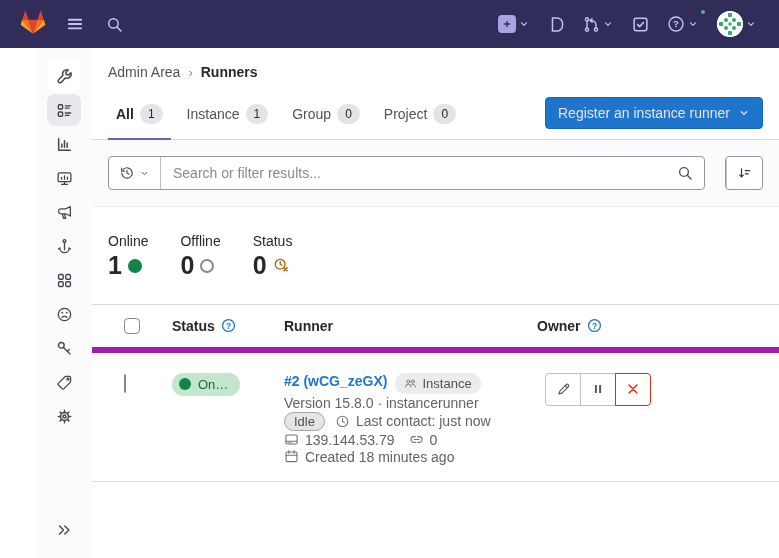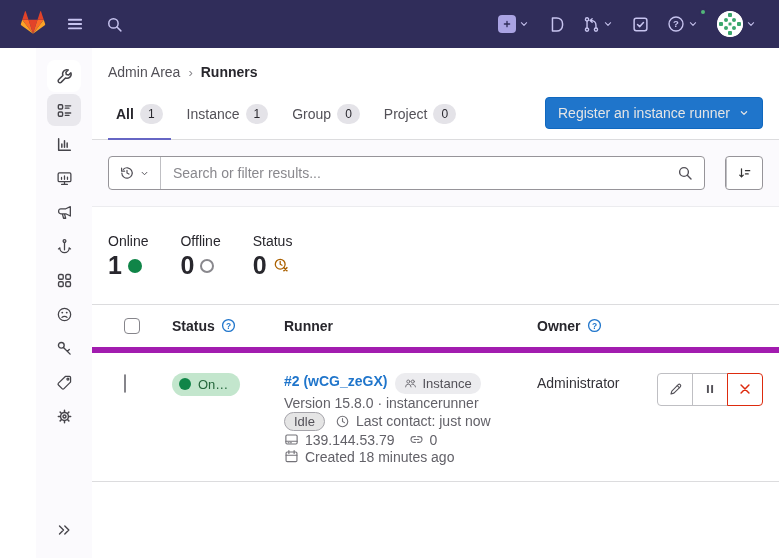--- a/index.html
+++ b/index.html
@@ -429,21 +429,20 @@
           </div>
           <div class="r-line">
             <svg class="i muted-ic" width="15" height="15" viewBox="0 0 16 16" style="stroke-width:1.2">
               <rect x="2.2" y="3.2" width="11.6" height="10.3" rx="1.3"></rect>
                 <path d="M5.2 1.6v3.2M10.8 1.6v3.2M2.2 6.6h11.6"></path>
             </svg>
             <span>Created 18 minutes ago</span>
           </div>
         </div>
 
-        <div class="owner-cell">Administrator</div>
 
         <div class="actions-cell">
           <span class="act-group">
             <button class="act-btn">
               <svg class="i" width="15" height="15" viewBox="0 0 16 16" style="stroke-width:1.2">
                 <path d="M3.2 12.8l.9-3.1 6.8-6.8a1.55 1.55 0 012.2 2.2l-6.8 6.8-3.1.9z"></path>
                   <path d="M9.9 3.9l2.2 2.2"></path>
               </svg>
             </button>
             <button class="act-btn">

